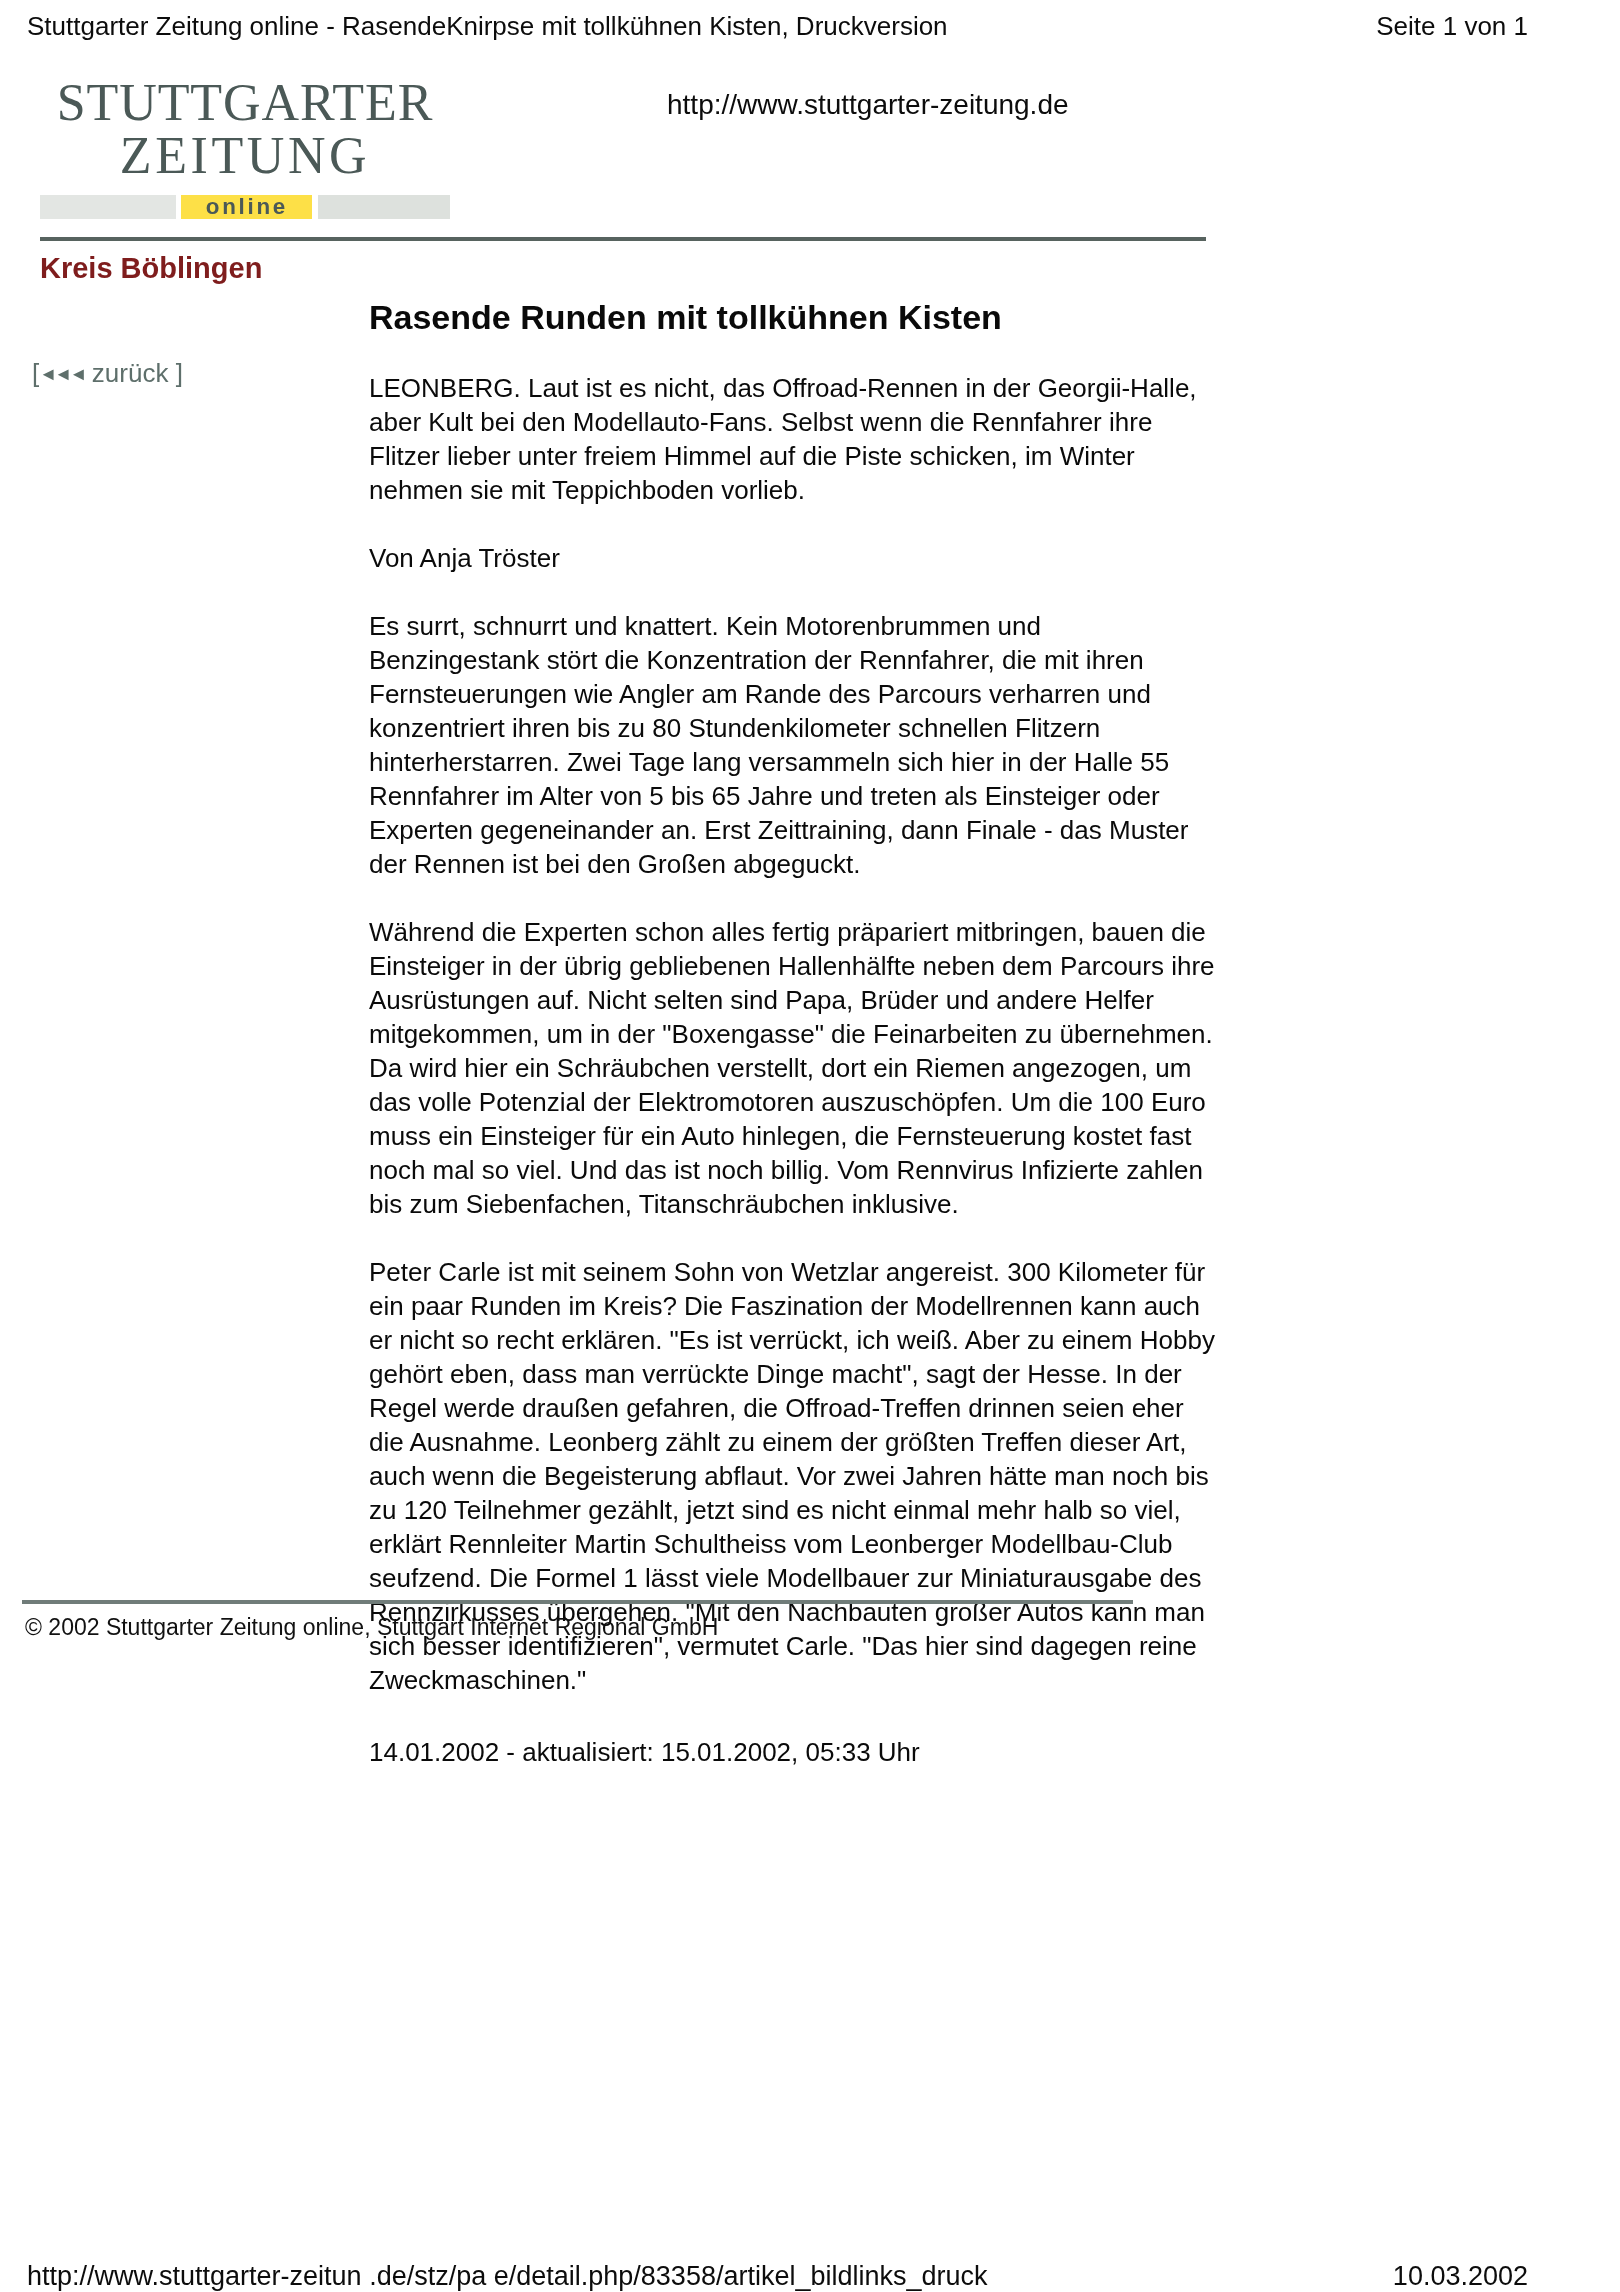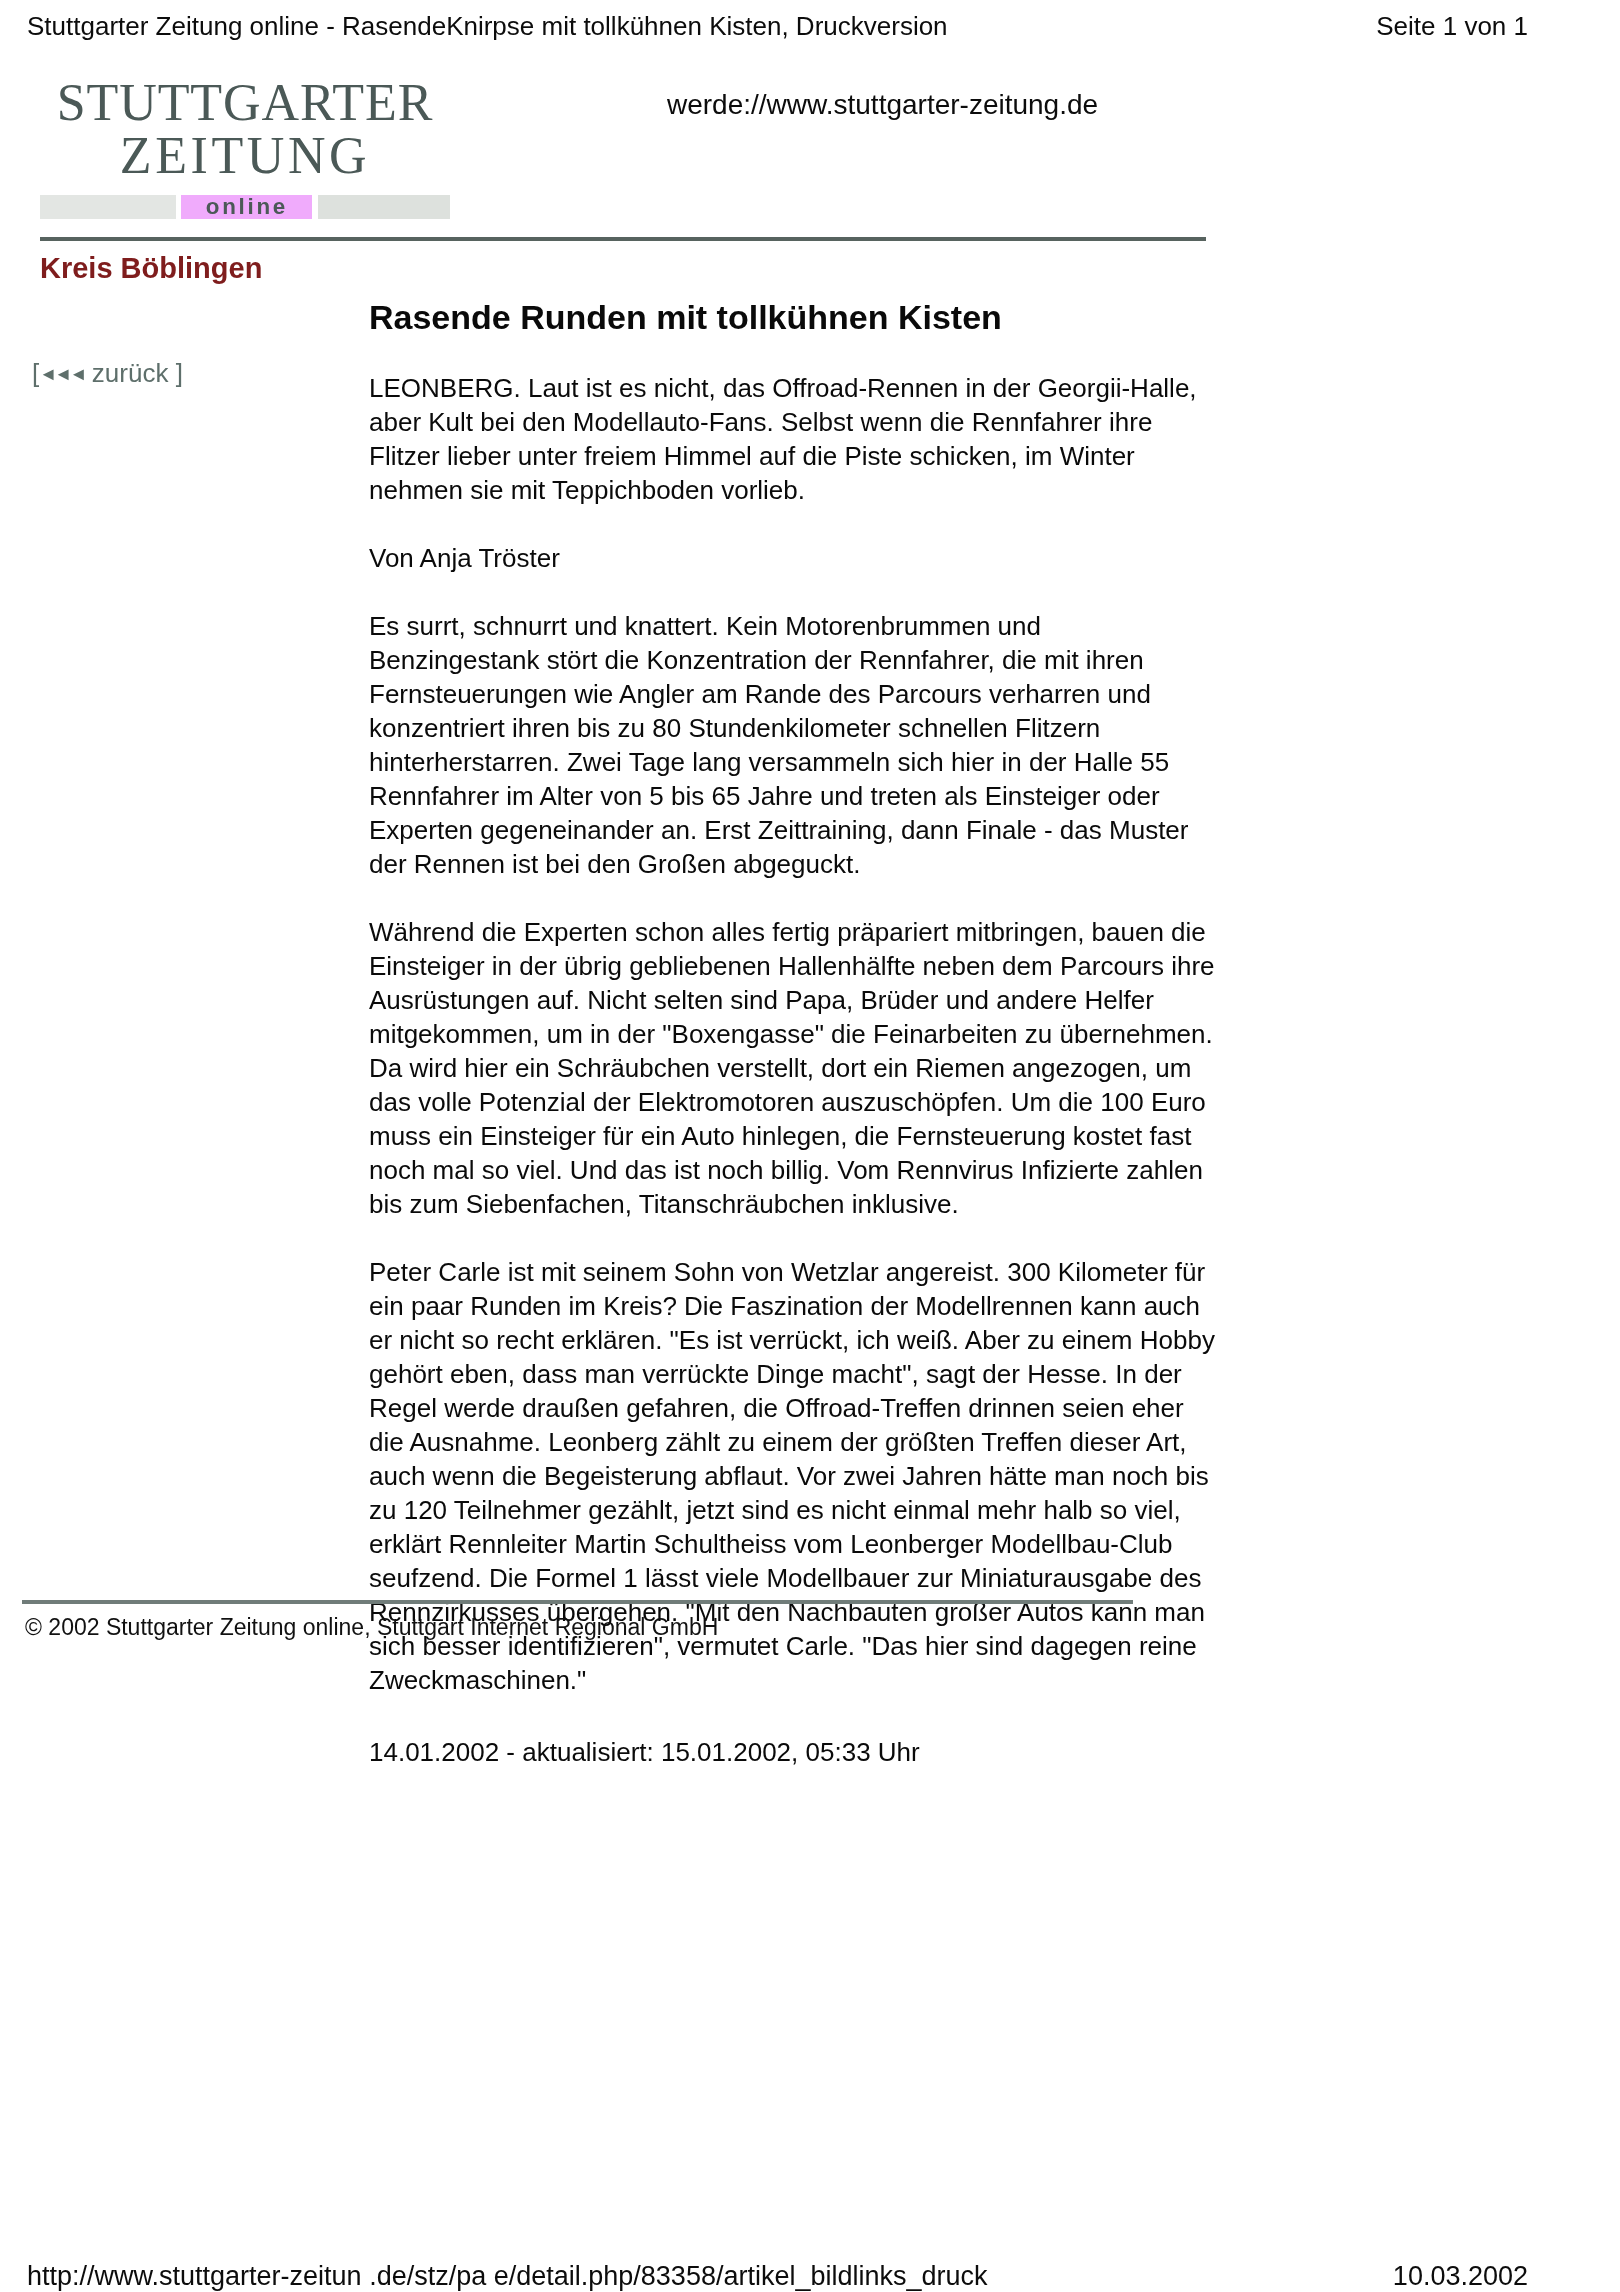--- a/index.html
+++ b/index.html
@@ -17,21 +17,21 @@
 
   
   .logo {
     position:absolute; top:76px; left:40px; width:410px;
     font-family:"Liberation Serif", serif; color:#4b5957; text-align:center;
   }
   .logo-line1 { font-size:52px; line-height:54px; letter-spacing:0.9px; }
   .logo-line2 { font-size:52px; line-height:52px; letter-spacing:3.6px; }
   .logo-bar { display:flex; gap:5.4px; margin-top:12.5px; height:24px; }
   .logo-bar .seg-left  { flex:0 0 136px; background:#e3e6e3; }
-  .logo-bar .seg-mid   { flex:0 0 131px; background:#f0abfc;
+  .logo-bar .seg-mid   { flex:0 0 131px; background:#fde047;
     display:flex; align-items:center; justify-content:center; }
   .logo-bar .seg-right { flex:1 1 auto;  background:#dde1dd; }
   .online-label {
     font-family:"Liberation Sans", sans-serif; font-weight:bold;
     font-size:22.4px; letter-spacing:2.7px; color:#4b5957;
   }
 
   .mast-right { position:absolute; top:90px; left:667px; }
   .site-url { font-size:28px; line-height:30px; color:#0c0c0c; }
   .print-note { margin-top:18px; font-size:22.4px; line-height:27px; color:#0c0c0c; }
@@ -94,21 +94,21 @@
   <div class="logo-bar">
     <div class="seg-left"></div>
     <div class="seg-mid">
       <span class="online-label">online</span>
     </div>
     <div class="seg-right"></div>
   </div>
 </div>
 
 <div class="mast-right">
-  <div class="site-url">werde://www.stuttgarter-zeitung.de</div>
+  <div class="site-url">http://www.stuttgarter-zeitung.de</div>
 </div>
 
 <div class="rule-top"></div>
 <div class="section-label">Kreis Böblingen</div>
 
 <div class="back-link">
   <span>[</span><span class="arrows">◄◄◄</span>
   <span>zurück ]</span>
 </div>
 

